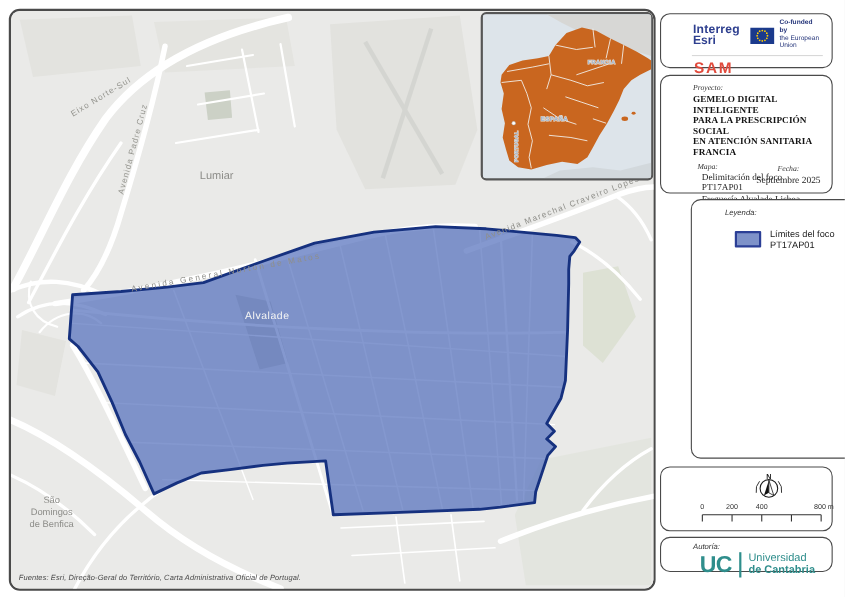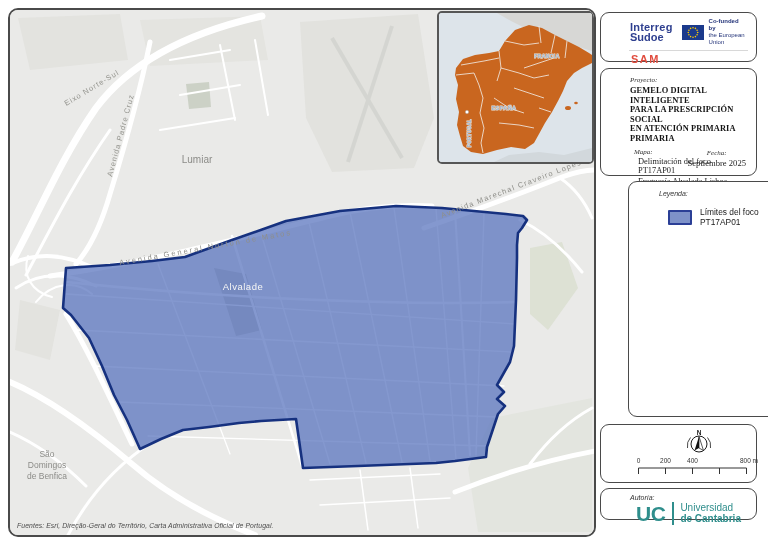--- a/index.html
+++ b/index.html
@@ -34,21 +34,21 @@
   .p-scale{top:424px;height:59px;}
   .p-auth{top:488px;height:32px;}
 
   .logo-row{display:flex;align-items:center;padding:5px 9px 0 9px;}
   .interreg-word{font-size:11px;font-weight:700;color:#2e3f8f;line-height:10px;letter-spacing:.2px;}
   .sudoe-word{font-size:11px;font-weight:800;color:#2e3f8f;line-height:11px;}
   .eu-flag{margin-left:9px;flex:0 0 auto;}
   .eu-text{margin-left:5px;font-size:6px;color:#25357a;line-height:7px;}
   .eu-text b{font-weight:700;}
   .logo-div{border-top:1px solid #d8d8d8;margin:4px 8px 0 8px;}
-  .sam{font-size:11px;font-weight:800;color:#e14b3d;letter-spacing:1.5px;padding:2px 0 0 10px;}
+  .sam{font-size:14px;font-weight:800;color:#e14b3d;letter-spacing:1.5px;padding:2px 0 0 10px;}
 
   .fld-label{font-style:italic;font-size:7px;color:#333;}
   .p-project .inner{padding:7px 10px 0 9px;}
   .proj-title{font-size:8.4px;font-weight:700;color:#141414;line-height:9.6px;margin-top:2px;letter-spacing:.1px;}
   .map-block{margin:4px 0 0 4px;}
   .map-line{font-size:8.4px;color:#1e1e1e;line-height:9.6px;margin-left:4px;margin-top:1px;}
   .fecha{position:absolute;right:10px;bottom:7px;text-align:center;}
   .fecha-val{font-size:8.6px;color:#1e1e1e;margin-top:1px;}
 
   .p-legend .inner{padding:8px 10px;}
@@ -181,21 +181,21 @@
     </svg>
   </div>
 
   <div class="sources">Fuentes: Esri, Direção-Geral do Território, Carta Administrativa Oficial de Portugal.</div>
 </div>
 
 <div class="panel p-logo">
   <div class="logo-row">
     <div>
       <div class="interreg-word">Interreg</div>
-      <div class="sudoe-word">Sudoe</div>
+      <div class="sudoe-word">Esri</div>
     </div>
     <svg class="eu-flag" width="22" height="15" viewBox="0 0 22 15">
       <rect x="0" y="0" width="22" height="15" fill="#1b3a8c"></rect>
       <g fill="#ffcc00">
         <circle cx="11" cy="2.8" r="0.8"></circle>
           <circle cx="13.4" cy="3.4" r="0.8"></circle>
           <circle cx="15.1" cy="5.2" r="0.8"></circle>
         <circle cx="15.7" cy="7.5" r="0.8"></circle>
           <circle cx="15.1" cy="9.8" r="0.8"></circle>
           <circle cx="13.4" cy="11.6" r="0.8"></circle>
@@ -215,21 +215,21 @@
   <div class="logo-div"></div>
   <div class="sam">SAM</div>
 </div>
 
 <div class="panel p-project">
   <div class="inner">
     <div class="fld-label">Proyecto:</div>
     <div class="proj-title">
       <div>GEMELO DIGITAL INTELIGENTE</div>
       <div>PARA LA PRESCRIPCIÓN SOCIAL</div>
-      <div>EN ATENCIÓN PRIMARIA PRIMARIA</div>
+      <div>EN ATENCIÓN SANITARIA FRANCIA</div>
     </div>
     <div class="map-block">
       <div class="fld-label">Mapa:</div>
       <div class="map-line">Delimitación del foco PT17AP01</div>
       <div class="map-line">Freguesía Alvalade Lisboa</div>
     </div>
   </div>
   <div class="fecha">
     <div class="fld-label">Fecha:</div>
     <div class="fecha-val">Septiembre 2025</div>

